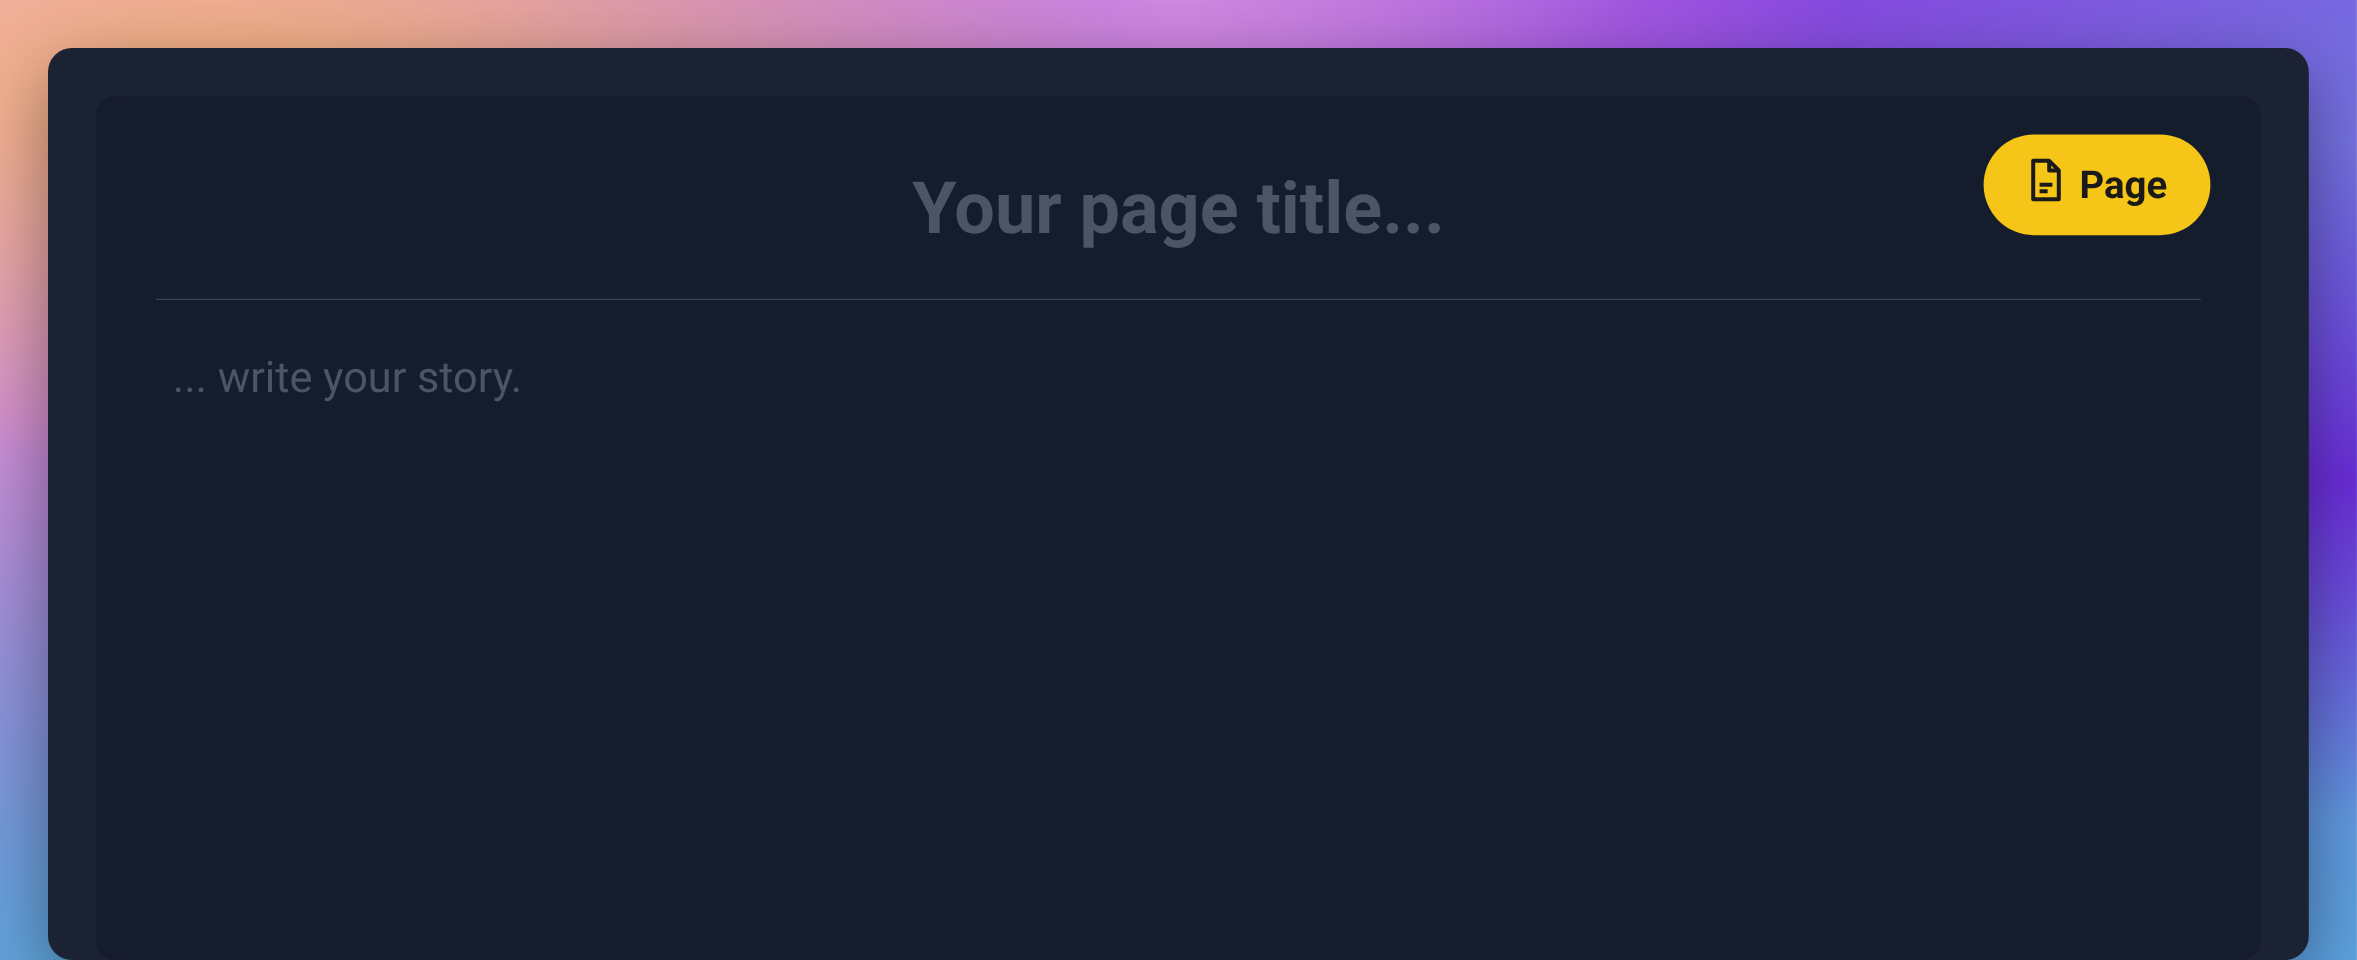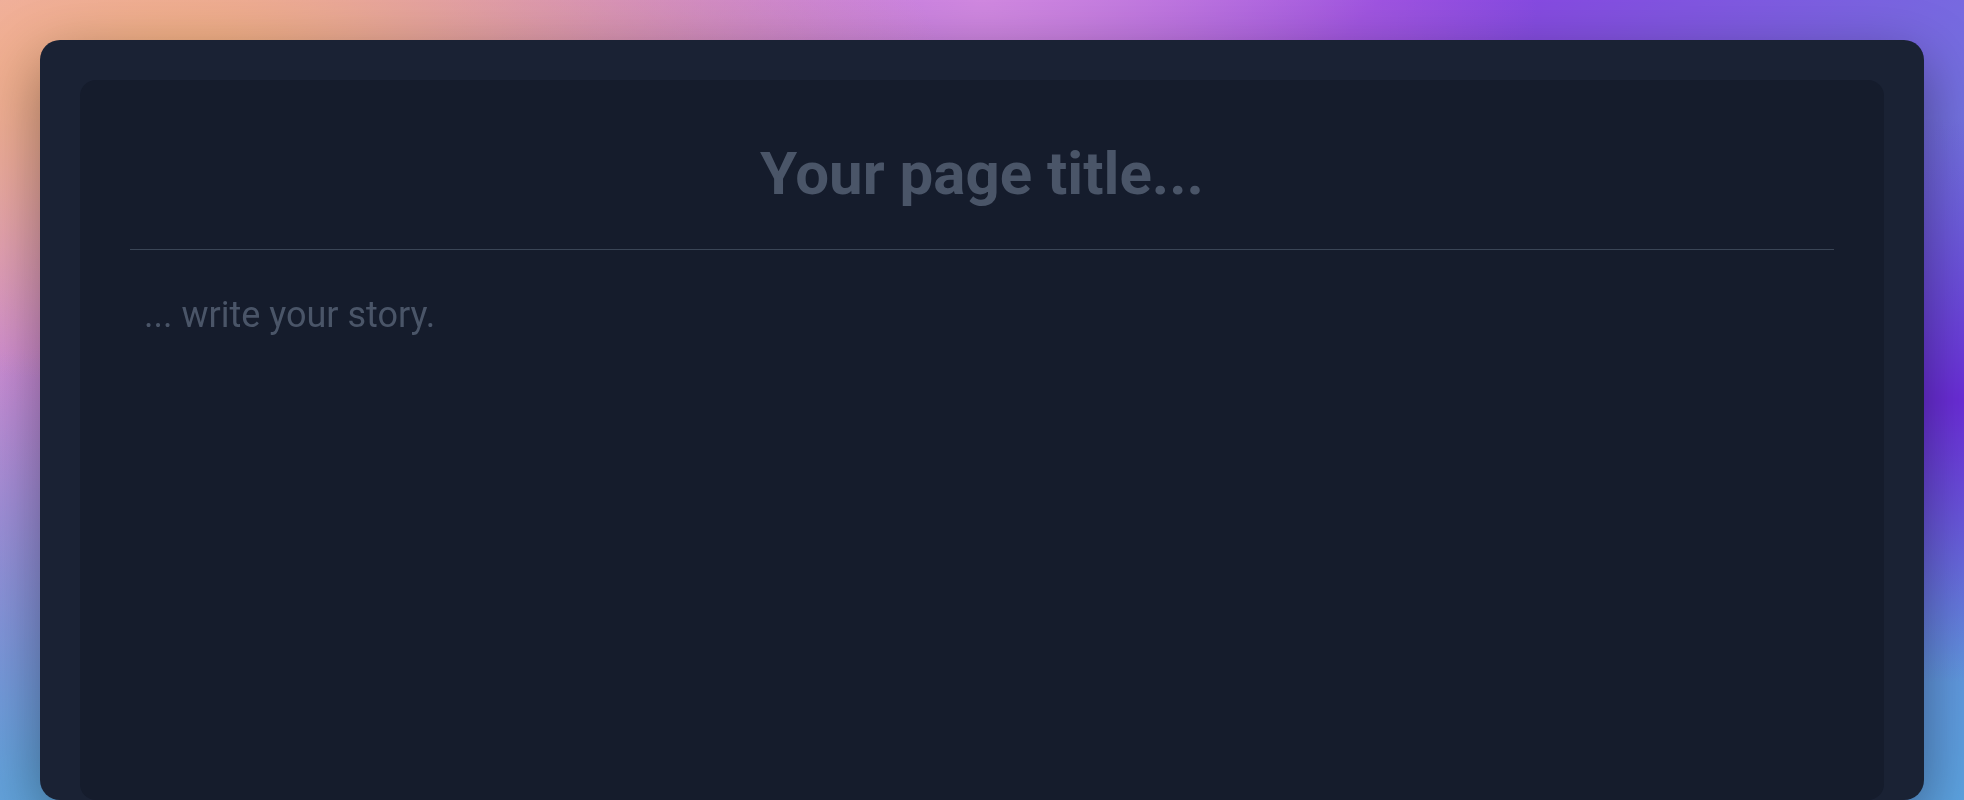--- a/index.html
+++ b/index.html
@@ -110,19 +110,30 @@
 
     .body-input::placeholder {
       color: #4a5568;
     }
   </style>
 </head>
 <body>
 
 <div class="outer-panel">
 
+  <div class="badge">
+    <span>
+      <svg viewBox="0 0 24 30">
+        <path d="M4 3 L4 27 L20 27 L20 9 L14 3 Z" stroke-linejoin="round"></path>
+        <path d="M14 3 L14 9 L20 9" stroke-linejoin="round"></path>
+        <line x1="8" y1="18" x2="16" y2="18"></line>
+        <line x1="8" y1="22" x2="13" y2="22"></line>
+      </svg>
+    </span>
+    <span>Page</span>
+  </div>
 
   <div class="inner-panel">
     <input type="text" class="title-input" placeholder="Your page title..." value="" style="">
     <hr class="divider">
     <textarea class="body-input" placeholder="... write your story." style=""></textarea>
   </div>
 </div>
 
 </body></html>

